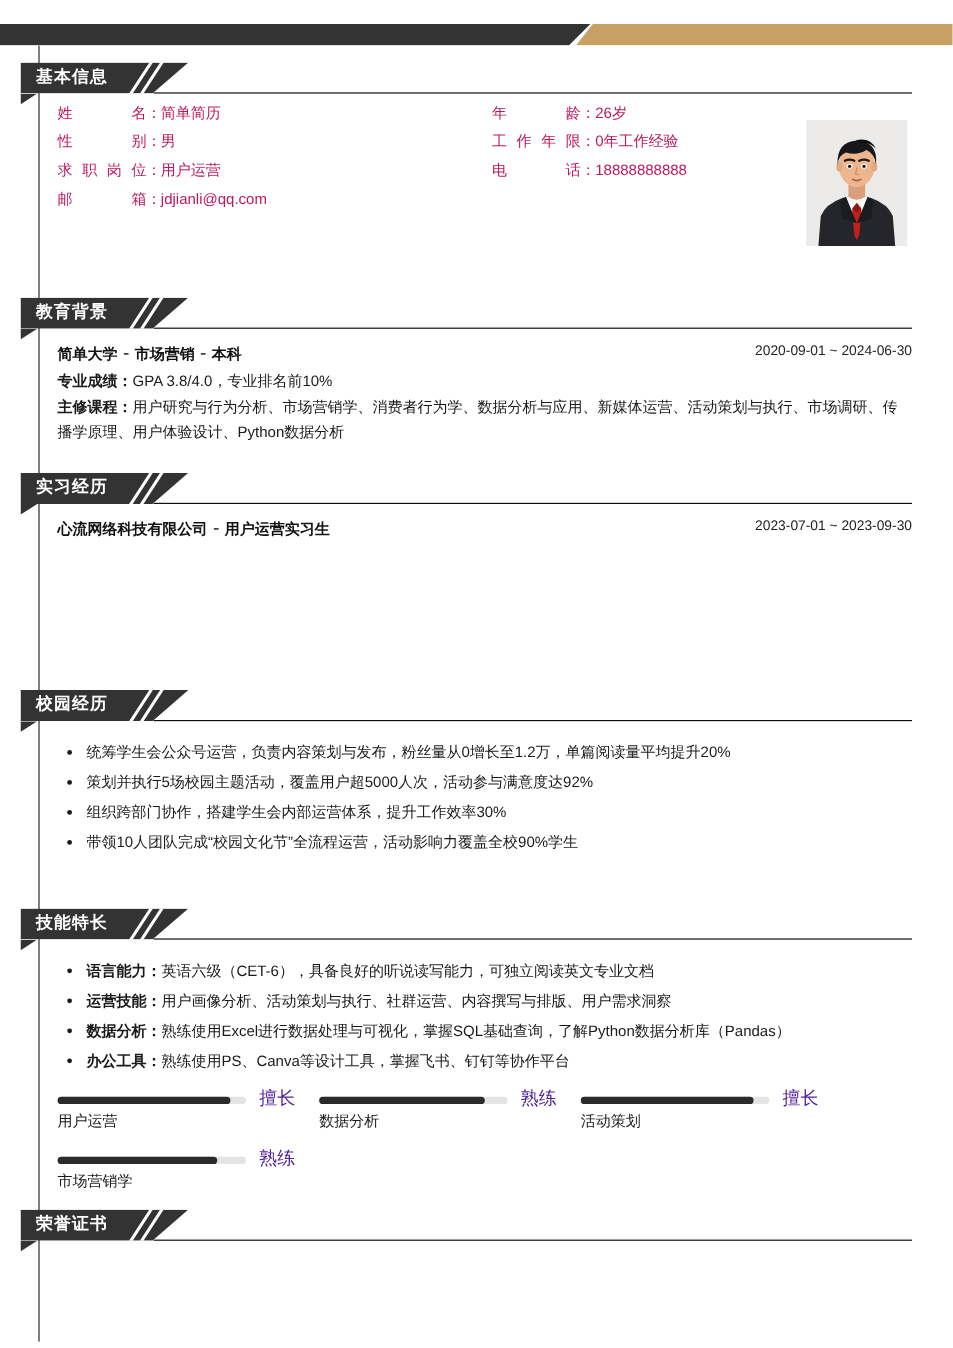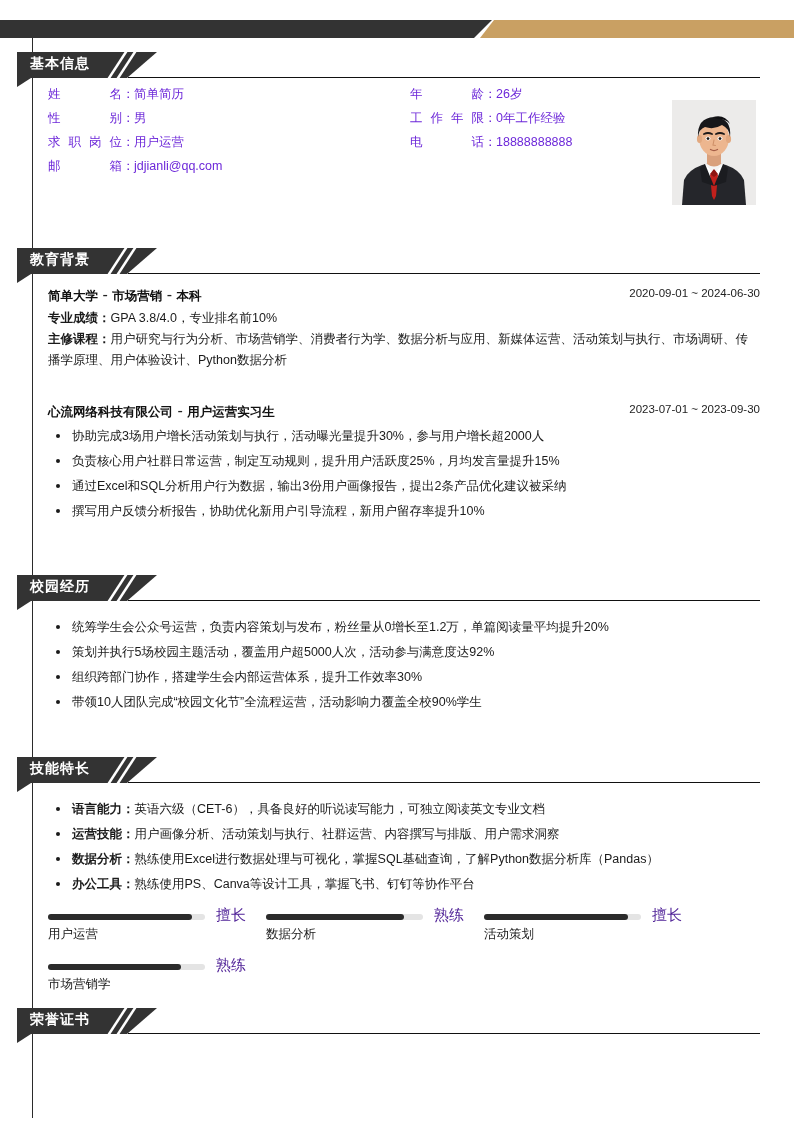--- a/index.html
+++ b/index.html
@@ -117,21 +117,21 @@
   }
 
   
   .info-grid {
     position: relative;
     height: 110px;
   }
   .info-row {
     position: absolute;
     font-size: 12.5px;
-    color: #6d28d9;
+    color: #be185d;
     white-space: nowrap;
   }
   .info-label {
     display: inline-block;
     width: 74px;
     text-align: justify;
     text-align-last: justify;
     vertical-align: top;
   }
   .info-colon { display: inline-block; width: 12px; }
@@ -352,31 +352,33 @@
     <div class="det-line">
       <b>专业成绩：</b><span>GPA 3.8/4.0，专业排名前10%</span>
     </div>
     <div class="det-line">
       <b>主修课程：</b><span>用户研究与行为分析、市场营销学、消费者行为学、数据分析与应用、新媒体运营、活动策划与执行、市场调研、传播学原理、用户体验设计、Python数据分析</span>
     </div>
   </div>
 </div>
 
 <div class="section" style="top:394px;">
+  <div class="sec-head">
+    <div class="badge"></div>
+    <div class="badge-tail"></div>
+    <div class="slash s1"></div>
+    <div class="slash s2"></div>
+    <div class="badge-title">实习经历</div>
+    <div class="sec-rule"></div>
+  </div>
   <div class="sec-body">
     <div class="entry-head">
       <span class="entry-title">心流网络科技有限公司</span><span class="entry-sep"> - </span><span class="entry-title">用户运营实习生</span>
       <span class="entry-date">2023-07-01 ~ 2023-09-30</span>
     </div>
-    <ul class="bullets">
-      <li>协助完成3场用户增长活动策划与执行，活动曝光量提升30%，参与用户增长超2000人</li>
-      <li>负责核心用户社群日常运营，制定互动规则，提升用户活跃度25%，月均发言量提升15%</li>
-      <li>通过Excel和SQL分析用户行为数据，输出3份用户画像报告，提出2条产品优化建议被采纳</li>
-      <li>撰写用户反馈分析报告，协助优化新用户引导流程，新用户留存率提升10%</li>
-    </ul>
   </div>
 </div>
 
 <div class="section" style="top:575px;">
   <div class="sec-head">
     <div class="badge"></div>
     <div class="badge-tail"></div>
     <div class="slash s1"></div>
     <div class="slash s2"></div>
     <div class="badge-title">校园经历</div>

